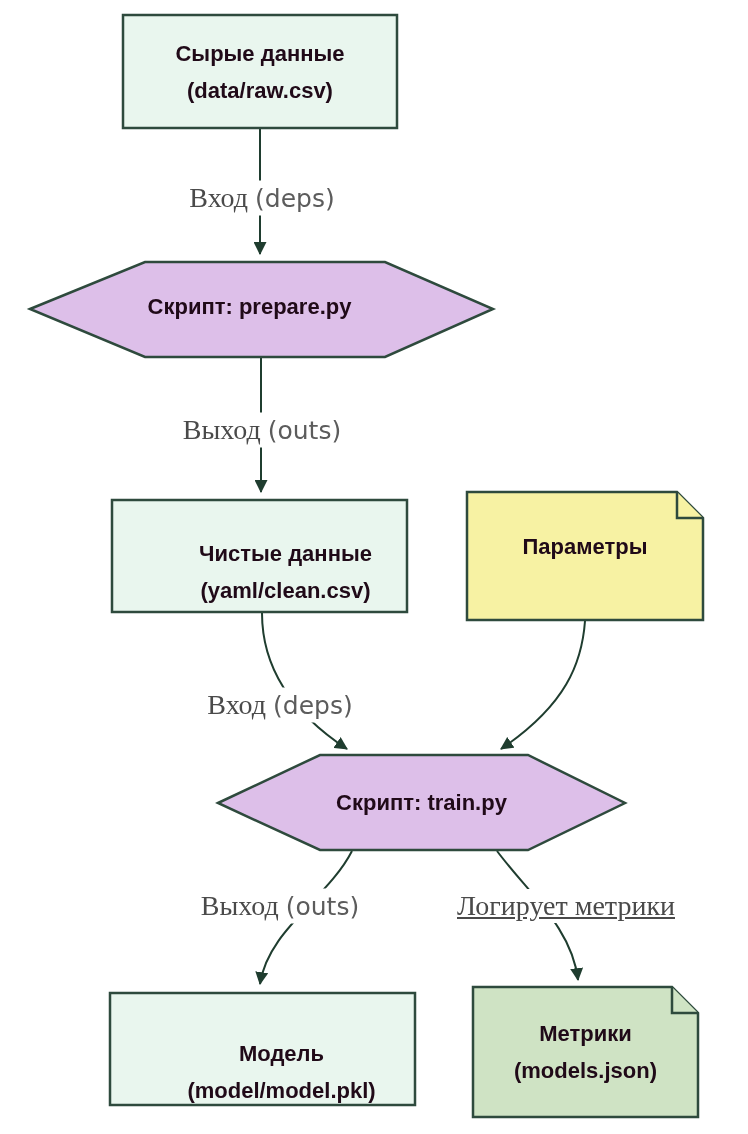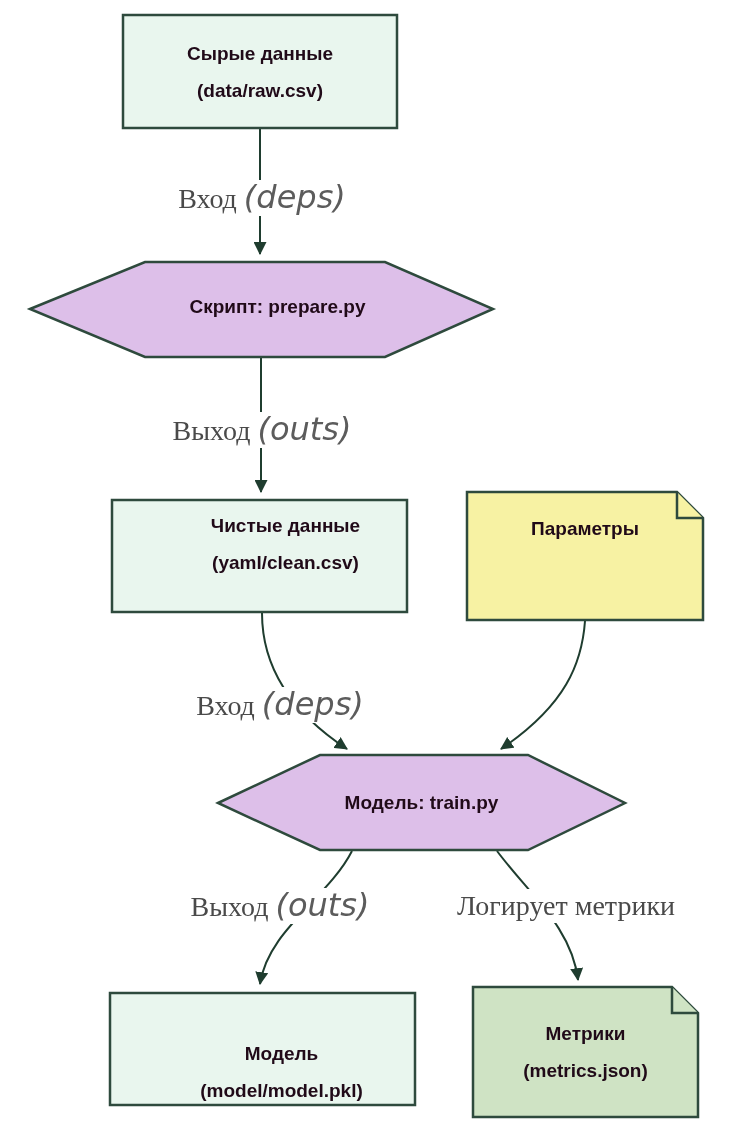--- a/index.html
+++ b/index.html
@@ -14,42 +14,41 @@
   svg{display:block;}
 
   
   .node-text{
     position:absolute;
     display:flex;flex-direction:column;
     align-items:center;justify-content:center;
     text-align:center;
     color:#200a18;
     font-weight:700;
-    font-size:19px;
+    font-size:22px;
     line-height:37px;
     pointer-events:none;
   }
   .node-text span{white-space:nowrap;}
 
   
   .edge-label{
     position:absolute;
     transform:translate(-50%,-50%);
     background:#ffffff;
     padding:1px 6px;
     white-space:nowrap;
     font-family:"Liberation Serif", serif;
     font-size:28px;
     color:#4a4a4a;
     line-height:32px;
   }
   .edge-label .el-italic{
     font-family:"DejaVu Sans", sans-serif;
-    font-style:italic;
-    font-size:32px;
+    font-size:25px;
     color:#5c5c5c;
     margin-left:7px;
   }
   .edge-label .el-italic:empty{display:none;}
 </style>
 </head>
 <body>
 
 <div class="canvas">
 
@@ -86,61 +85,61 @@
       <path d="M 473 987 L 672 987 L 698 1013 L 698 1117 L 473 1117 Z" fill="#cfe3c4"></path>
       <path d="M 672 987 L 672 1013 L 698 1013" fill="#cfe3c4"></path>
     </g>
   </svg>
 
   <div class="node-text" style="left:123px;top:15px;width:274px;height:113px;">
     <span>Сырые данные</span>
     <span>(data/raw.csv)</span>
   </div>
 
-  <div class="node-text" style="left:46px;top:262px;width:463px;height:88px;">
+  <div class="node-text" style="left:18px;top:262px;width:463px;height:88px;">
     <span>Скрипт: prepare.py</span>
   </div>
 
-  <div class="node-text" style="left:112px;top:488px;width:347px;height:112px;">
+  <div class="node-text" style="left:112px;top:516px;width:347px;height:112px;">
     <span>Чистые данные</span>
     <span>(yaml/clean.csv)</span>
   </div>
 
-  <div class="node-text" style="left:467px;top:464px;width:236px;height:128px;border-radius:10px;">
+  <div class="node-text" style="left:467px;top:482px;width:236px;height:128px;border-radius:10px;">
     <span>Параметры</span>
   </div>
 
   <div class="node-text" style="left:218px;top:755px;width:407px;height:95px;">
-    <span>Модель: train.py</span>
+    <span>Скрипт: train.py</span>
   </div>
 
   <div class="node-text" style="left:110px;top:1016px;width:315px;height:112px;padding-left:14px;">
     <span>Модель</span>
     <span>(model/model.pkl)</span>
   </div>
 
   <div class="node-text" style="left:473px;top:987px;width:225px;height:130px;">
     <span>Метрики</span>
-    <span>(metrics.json)</span>
+    <span>(models.json)</span>
   </div>
 
   <div class="edge-label" style="left:262px;top:198px;">
     <span class="el-main">Вход</span><span class="el-italic">(deps)</span>
   </div>
 
   <div class="edge-label" style="left:262px;top:430px;">
     <span class="el-main">Выход</span><span class="el-italic">(outs)</span>
   </div>
 
   <div class="edge-label" style="left:280px;top:705px;">
     <span class="el-main">Вход</span><span class="el-italic">(deps)</span>
   </div>
 
 
   <div class="edge-label" style="left:280px;top:906px;">
     <span class="el-main">Выход</span><span class="el-italic">(outs)</span>
   </div>
 
-  <div class="edge-label" style="left:566px;top:906px;">
+  <div class="edge-label" style="left:566px;top:906px;text-decoration:underline;">
     <span class="el-main">Логирует метрики</span>
   </div>
 
 </div>
 
 </body></html>

